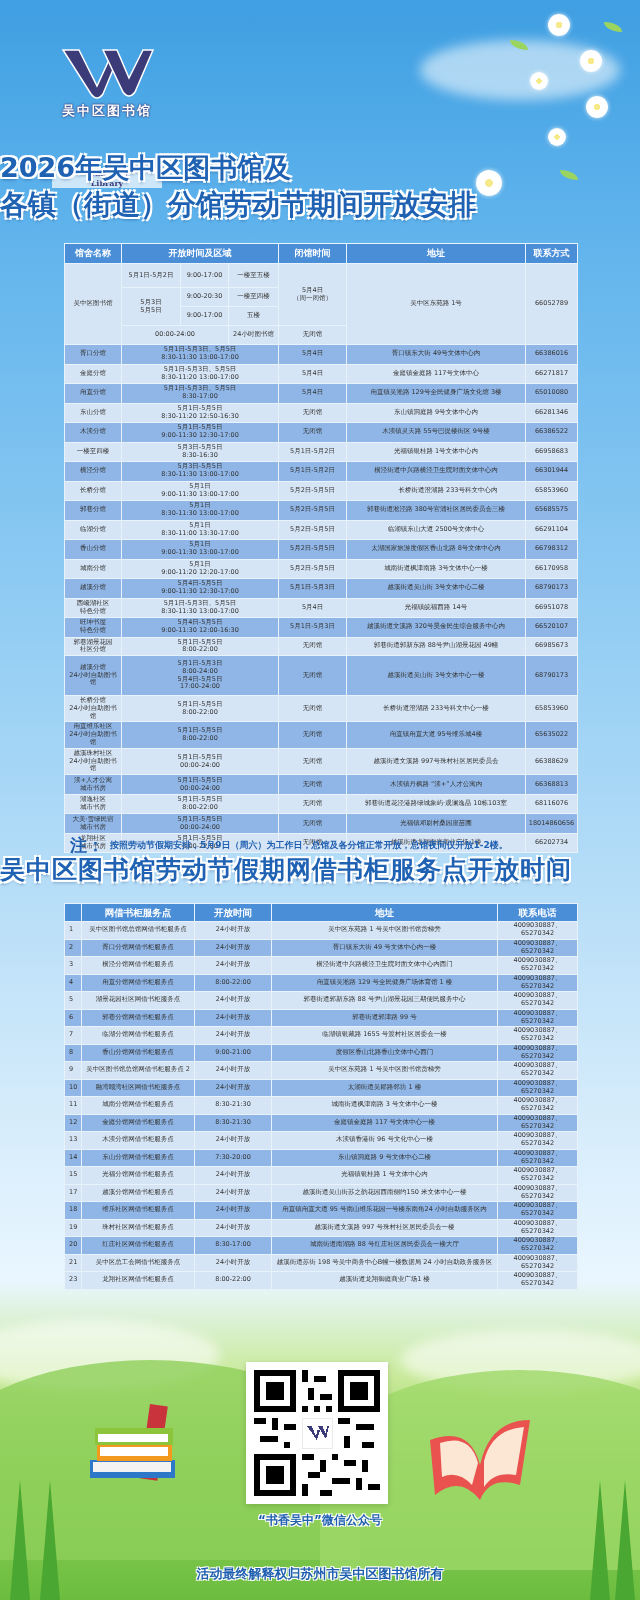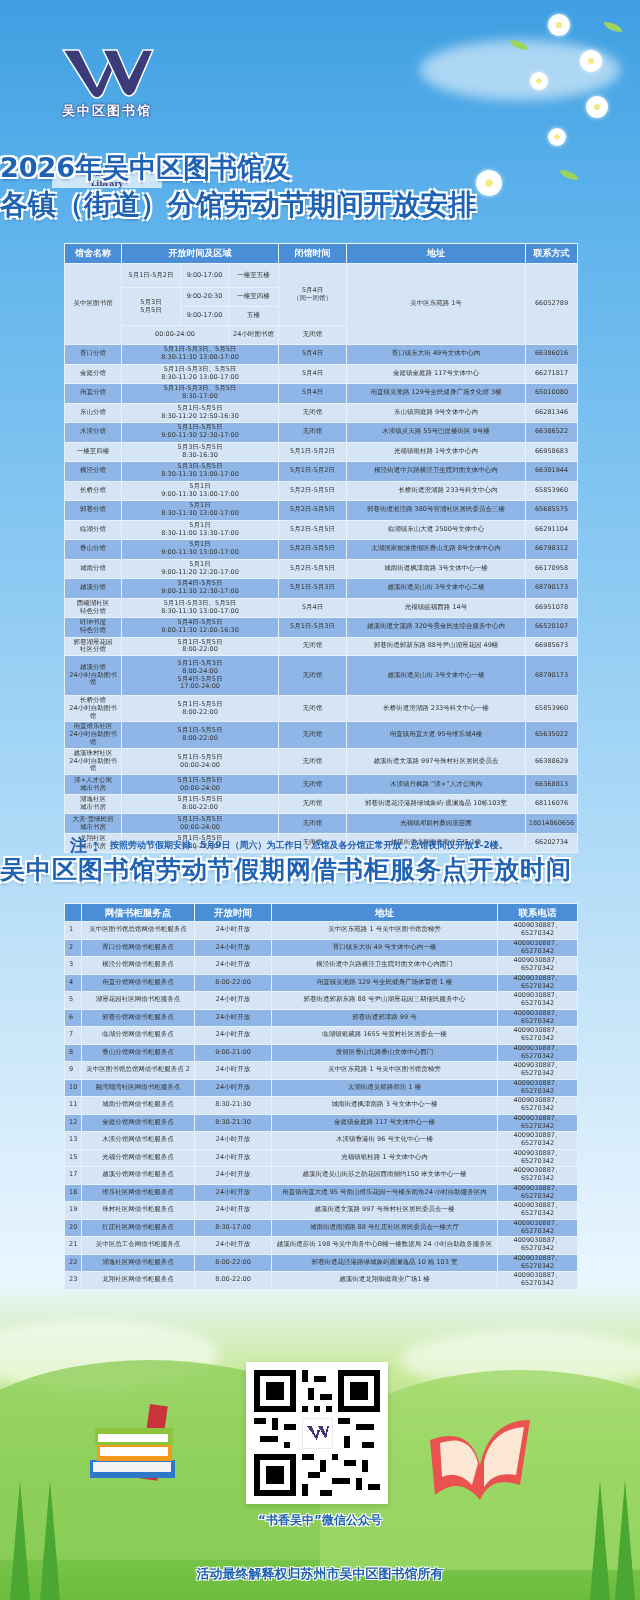--- a/index.html
+++ b/index.html
@@ -462,20 +462,27 @@
         <td>金庭镇金庭路 117 号文体中心一楼</td>
         <td>4009030887、65270342</td>
       </tr>
       <tr class="row-a">
         <td class="num">13</td>
         <td>木渎分馆网借书柜服务点</td>
         <td>24小时开放</td>
         <td>木渎镇香港街 96 号文化中心一楼</td>
         <td>4009030887、65270342</td>
       </tr>
+      <tr class="row-b">
+        <td class="num">14</td>
+        <td>东山分馆网借书柜服务点</td>
+        <td>7:30-20:00</td>
+        <td>东山镇洞庭路 9 号文体中心二楼</td>
+        <td>4009030887、65270342</td>
+      </tr>
       <tr class="row-a">
         <td class="num">15</td>
         <td>光福分馆网借书柜服务点</td>
         <td>24小时开放</td>
         <td>光福镇银桂路 1 号文体中心内</td>
         <td>4009030887、65270342</td>
       </tr>
       <tr class="row-a">
         <td class="num">17</td>
         <td>越溪分馆网借书柜服务点</td>
@@ -502,27 +509,20 @@
         <td>红庄社区网借书柜服务点</td>
         <td>8:30-17:00</td>
         <td>城南街道南湖路 88 号红庄社区居民委员会一楼大厅</td>
         <td>4009030887、65270342</td>
       </tr>
       <tr class="row-a">
         <td class="num">21</td>
         <td>吴中区总工会网借书柜服务点</td>
         <td>24小时开放</td>
         <td>越溪街道苏街 198 号吴中商务中心B幢一楼数据局 24 小时自助政务服务区</td>
-        <td>4009030887、65270342</td>
-      </tr>
-      <tr class="row-b">
-        <td class="num">22</td>
-        <td>湖逸社区网借书柜服务点</td>
-        <td>8:00-22:00</td>
-        <td>郭巷街道花泾港路绿城象屿观澜逸品 10 栋 103 室</td>
         <td>4009030887、65270342</td>
       </tr>
       <tr class="row-a">
         <td class="num">23</td>
         <td>龙翔社区网借书柜服务点</td>
         <td>8:00-22:00</td>
         <td>越溪街道龙翔御庭商业广场1 楼</td>
         <td>4009030887、65270342</td>
       </tr>
     </tbody>

